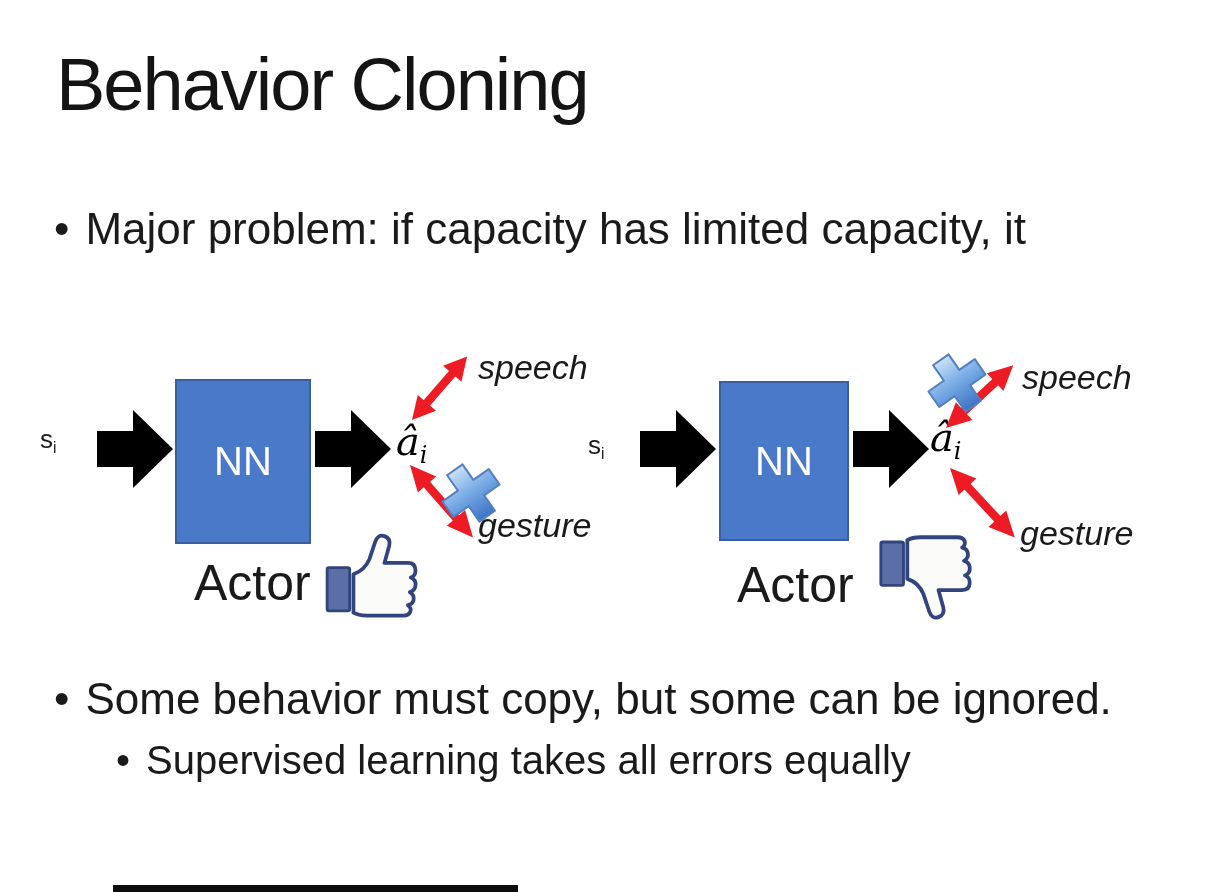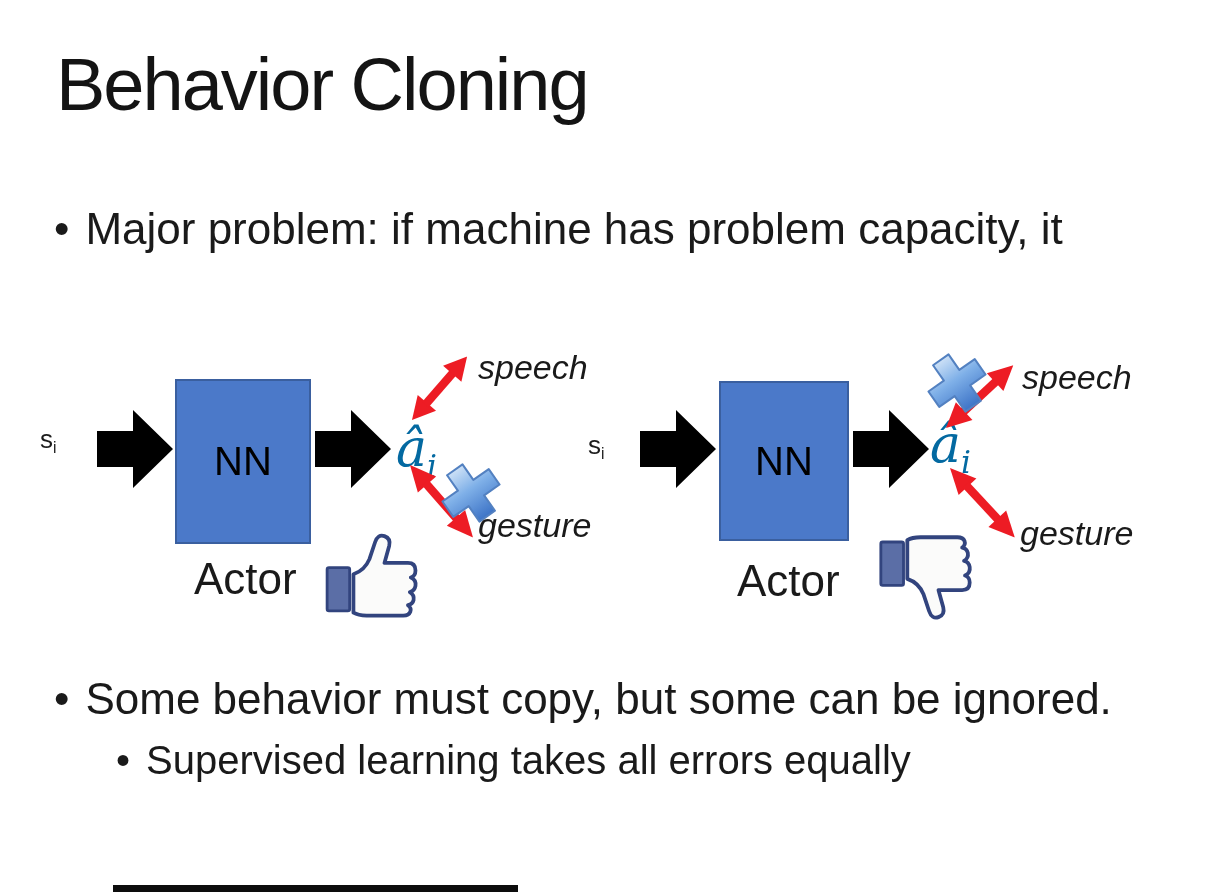--- a/index.html
+++ b/index.html
@@ -19,31 +19,31 @@
   .b1a { left:54px; top:204px; font-size:44px; }
   .b1b { left:88px; top:256px; font-size:44px; }
   .b2  { left:54px; top:674px; font-size:44px; }
   .b3  { left:116px; top:738px; font-size:40px; }
 
   
   .si { font-size:26px; }
   .si sub, .ahat sub { font-size:60%; vertical-align:-0.35em; line-height:0; }
   .si-left  { left:40px;  top:424px; }
   .si-right { left:588px; top:430px; }
-  .ahat { font-family:"DejaVu Serif", serif; font-style:italic; font-size:52px; color:#0369a1; }
+  .ahat { font-family:"DejaVu Serif", serif; font-style:italic; font-size:40px; color:#000000; }
   .ahat-left  { left:396px; top:418px; }
   .ahat-right { left:930px; top:414px; }
   .nnbox {
     display:flex; align-items:center; justify-content:center;
-    background:#4b79c9; border:2px solid #3a5f9f; color:#000000;
+    background:#4b79c9; border:2px solid #3a5f9f; color:#ffffff;
     font-size:40px; box-sizing:border-box;
   }
   .nn-left  { left:175px; top:379px; width:136px; height:165px; }
   .nn-right { left:719px; top:381px; width:130px; height:160px; }
-  .actor { font-size:44px; }
+  .actor { font-size:50px; }
   .actor-left  { left:194px; top:554px; }
   .actor-right { left:737px; top:556px; }
   .lbl { font-size:34px;font-style:italic; }
   .speech-left   { left:478px; top:348px; }
   .gesture-left  { left:478px; top:506px; }
   .speech-right  { left:1022px; top:358px; }
   .gesture-right { left:1020px; top:514px; }
 
   
   .blockarrow { width:76px; height:78px; }
@@ -73,21 +73,21 @@
 </style>
 </head>
 <body>
 
 <div class="slide">
 
   <div class="abs title">Behavior Cloning</div>
 
   <div class="abs b1a bullet-row">
     <span class="marker">•</span>
-    <span>Major problem: if machine has problem capacity, it</span>
+    <span>Major problem: if capacity has limited capacity, it</span>
   </div>
 
   <div class="abs si si-left">
     <span>s</span><sub>i</sub>
   </div>
 
   <div class="abs blockarrow arr1-left">
     <svg viewBox="0 0 76 78" width="76" height="78">
         <polygon points="0,21 36,21 36,0 76,39 36,78 36,57 0,57" fill="#000"></polygon>
       </svg>

